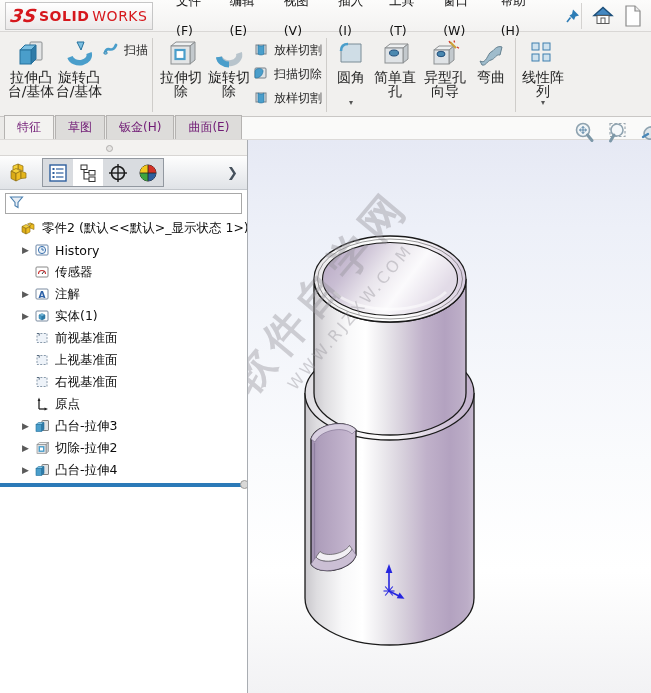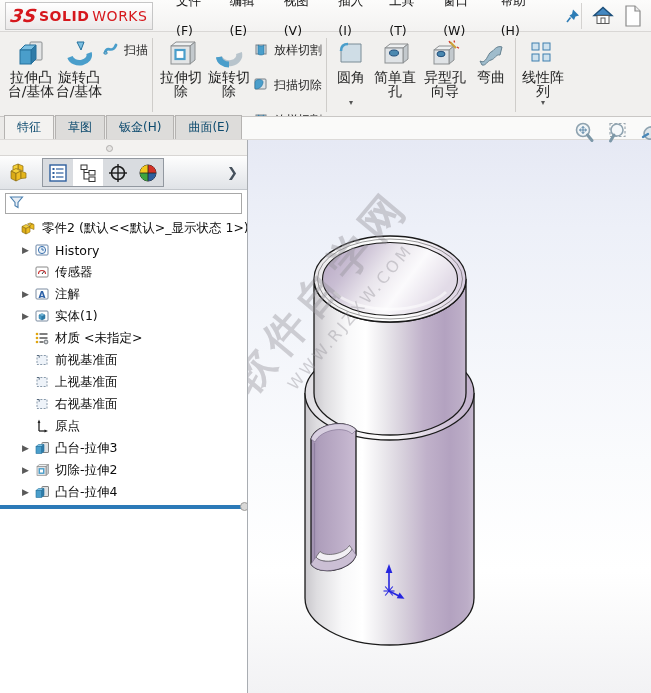--- a/index.html
+++ b/index.html
@@ -26,30 +26,30 @@
   
   .ribbon { height:85px; background:#f1f0ee; border-bottom:1px solid #c9c7c5;
             display:flex; align-items:stretch; padding:2px 0 0 4px; overflow:hidden; }
   .rgroup { display:flex; align-items:flex-start; padding:1px 3px; }
   .rsep { width:1px; background:#cfcdca; margin:4px 1px; }
   .bigbtn { width:48px; flex:none; display:flex; flex-direction:column; align-items:center; padding-top:2px; }
   .bigbtn.w40 { width:40px; } .bigbtn.w52 { width:52px; } .bigbtn.w46 { width:46px; }
   .bicon { height:34px; display:flex; align-items:center; justify-content:center; }
   .blabel { font-size:14px; line-height:13.5px; height:28px; text-align:center; color:#262626; }
   .ddarrow { font-size:8px; color:#555; line-height:8px; }
-  .smallcol { display:flex; flex-direction:column; gap:16px; padding-top:6px; }
+  .smallcol { display:flex; flex-direction:column; gap:5px; padding-top:6px; }
   .smallbtn { display:flex; align-items:center; gap:5px; font-size:12px; color:#262626; height:19px; white-space:nowrap; }
   .disabled .blabel { color:#9e9e9e; }
   .disabled svg { opacity:.45; }
 
   
   .tabrow { height:23px; position:relative; display:flex; align-items:flex-end; padding-left:4px;
             background:linear-gradient(90deg,#ebeae8 0,#ebeae8 218px,#fafaf9 219px);
             border-bottom:1px solid #dcdad8; }
-  .tab { padding:3px 12px 3px; font-size:12px; color:#0c4a6e; background:#dddcda;
+  .tab { padding:3px 12px 3px; font-size:12px; color:#701a75; background:#dddcda;
          border:1px solid #b5b3b1; border-bottom:none; margin-right:1px; cursor:default; }
   .tab.active { background:#f3f2f0; }
   .headsup { position:absolute; right:0; top:2px; height:28px; width:78px; overflow:hidden;
              display:flex; gap:9px; align-items:center; z-index:5; }
   .hu-btn { flex:none; width:24px; height:24px; }
 
   
   .main { display:flex; height:553px; }
   .leftcol { width:248px; flex:none; display:flex; flex-direction:column;
              background:#f3f2f0; border-right:1px solid #a9adb2; }
@@ -437,36 +437,20 @@
               <svg width="16" height="16" viewBox="0 0 16 16">
                   <rect x="2" y="3" width="12" height="10" rx="1" fill="#fff" stroke="#7a8ba0"></rect>
                   <polygon points="5,7 8,5.5 11,7 8,8.5" fill="#7cc0e2" stroke="#24709c" stroke-width="0.5"></polygon>
                   <polygon points="5,7 8,8.5 8,12 5,10.5" fill="#4a9ecb" stroke="#24709c" stroke-width="0.5"></polygon>
                   <polygon points="11,7 8,8.5 8,12 11,10.5" fill="#2f7ba8" stroke="#24709c" stroke-width="0.5"></polygon>
                 </svg>
             </span>
             <span class="tlabel">实体(1)</span>
           </div>
 
-          <div class="trow">
-            <span class="tarrow"></span>
-            <span class="ticon">
-              <svg width="16" height="16" viewBox="0 0 16 16">
-                  <circle cx="3" cy="4" r="1.3" fill="#e0a50f"></circle>
-                  <line x1="5.5" y1="4" x2="13.5" y2="4" stroke="#555" stroke-width="1.5"></line>
-                  <circle cx="3" cy="8" r="1.3" fill="#e0a50f"></circle>
-                  <line x1="5.5" y1="8" x2="13.5" y2="8" stroke="#555" stroke-width="1.5"></line>
-                  <circle cx="3" cy="12" r="1.3" fill="#e0a50f"></circle>
-                  <line x1="5.5" y1="12" x2="9.5" y2="12" stroke="#555" stroke-width="1.5"></line>
-                  <circle cx="12" cy="12" r="2.4" fill="#8a8f94"></circle>
-                  <circle cx="12" cy="12" r="0.9" fill="#fff"></circle>
-                </svg>
-            </span>
-            <span class="tlabel">材质 &lt;未指定&gt;</span>
-          </div>
 
           <div class="trow">
             <span class="tarrow"></span>
             <span class="ticon">
               <svg width="16" height="16" viewBox="0 0 16 16">
                   <rect x="3" y="3.5" width="10" height="9" fill="#eef3f9" stroke="#8899aa" stroke-width="1" stroke-dasharray="2,1.4"></rect>
                   <path d="M3,3.5 l2.2,0 l0,2.2" fill="none" stroke="#55687c" stroke-width="1"></path>
                 </svg>
             </span>
             <span class="tlabel">前视基准面</span>

